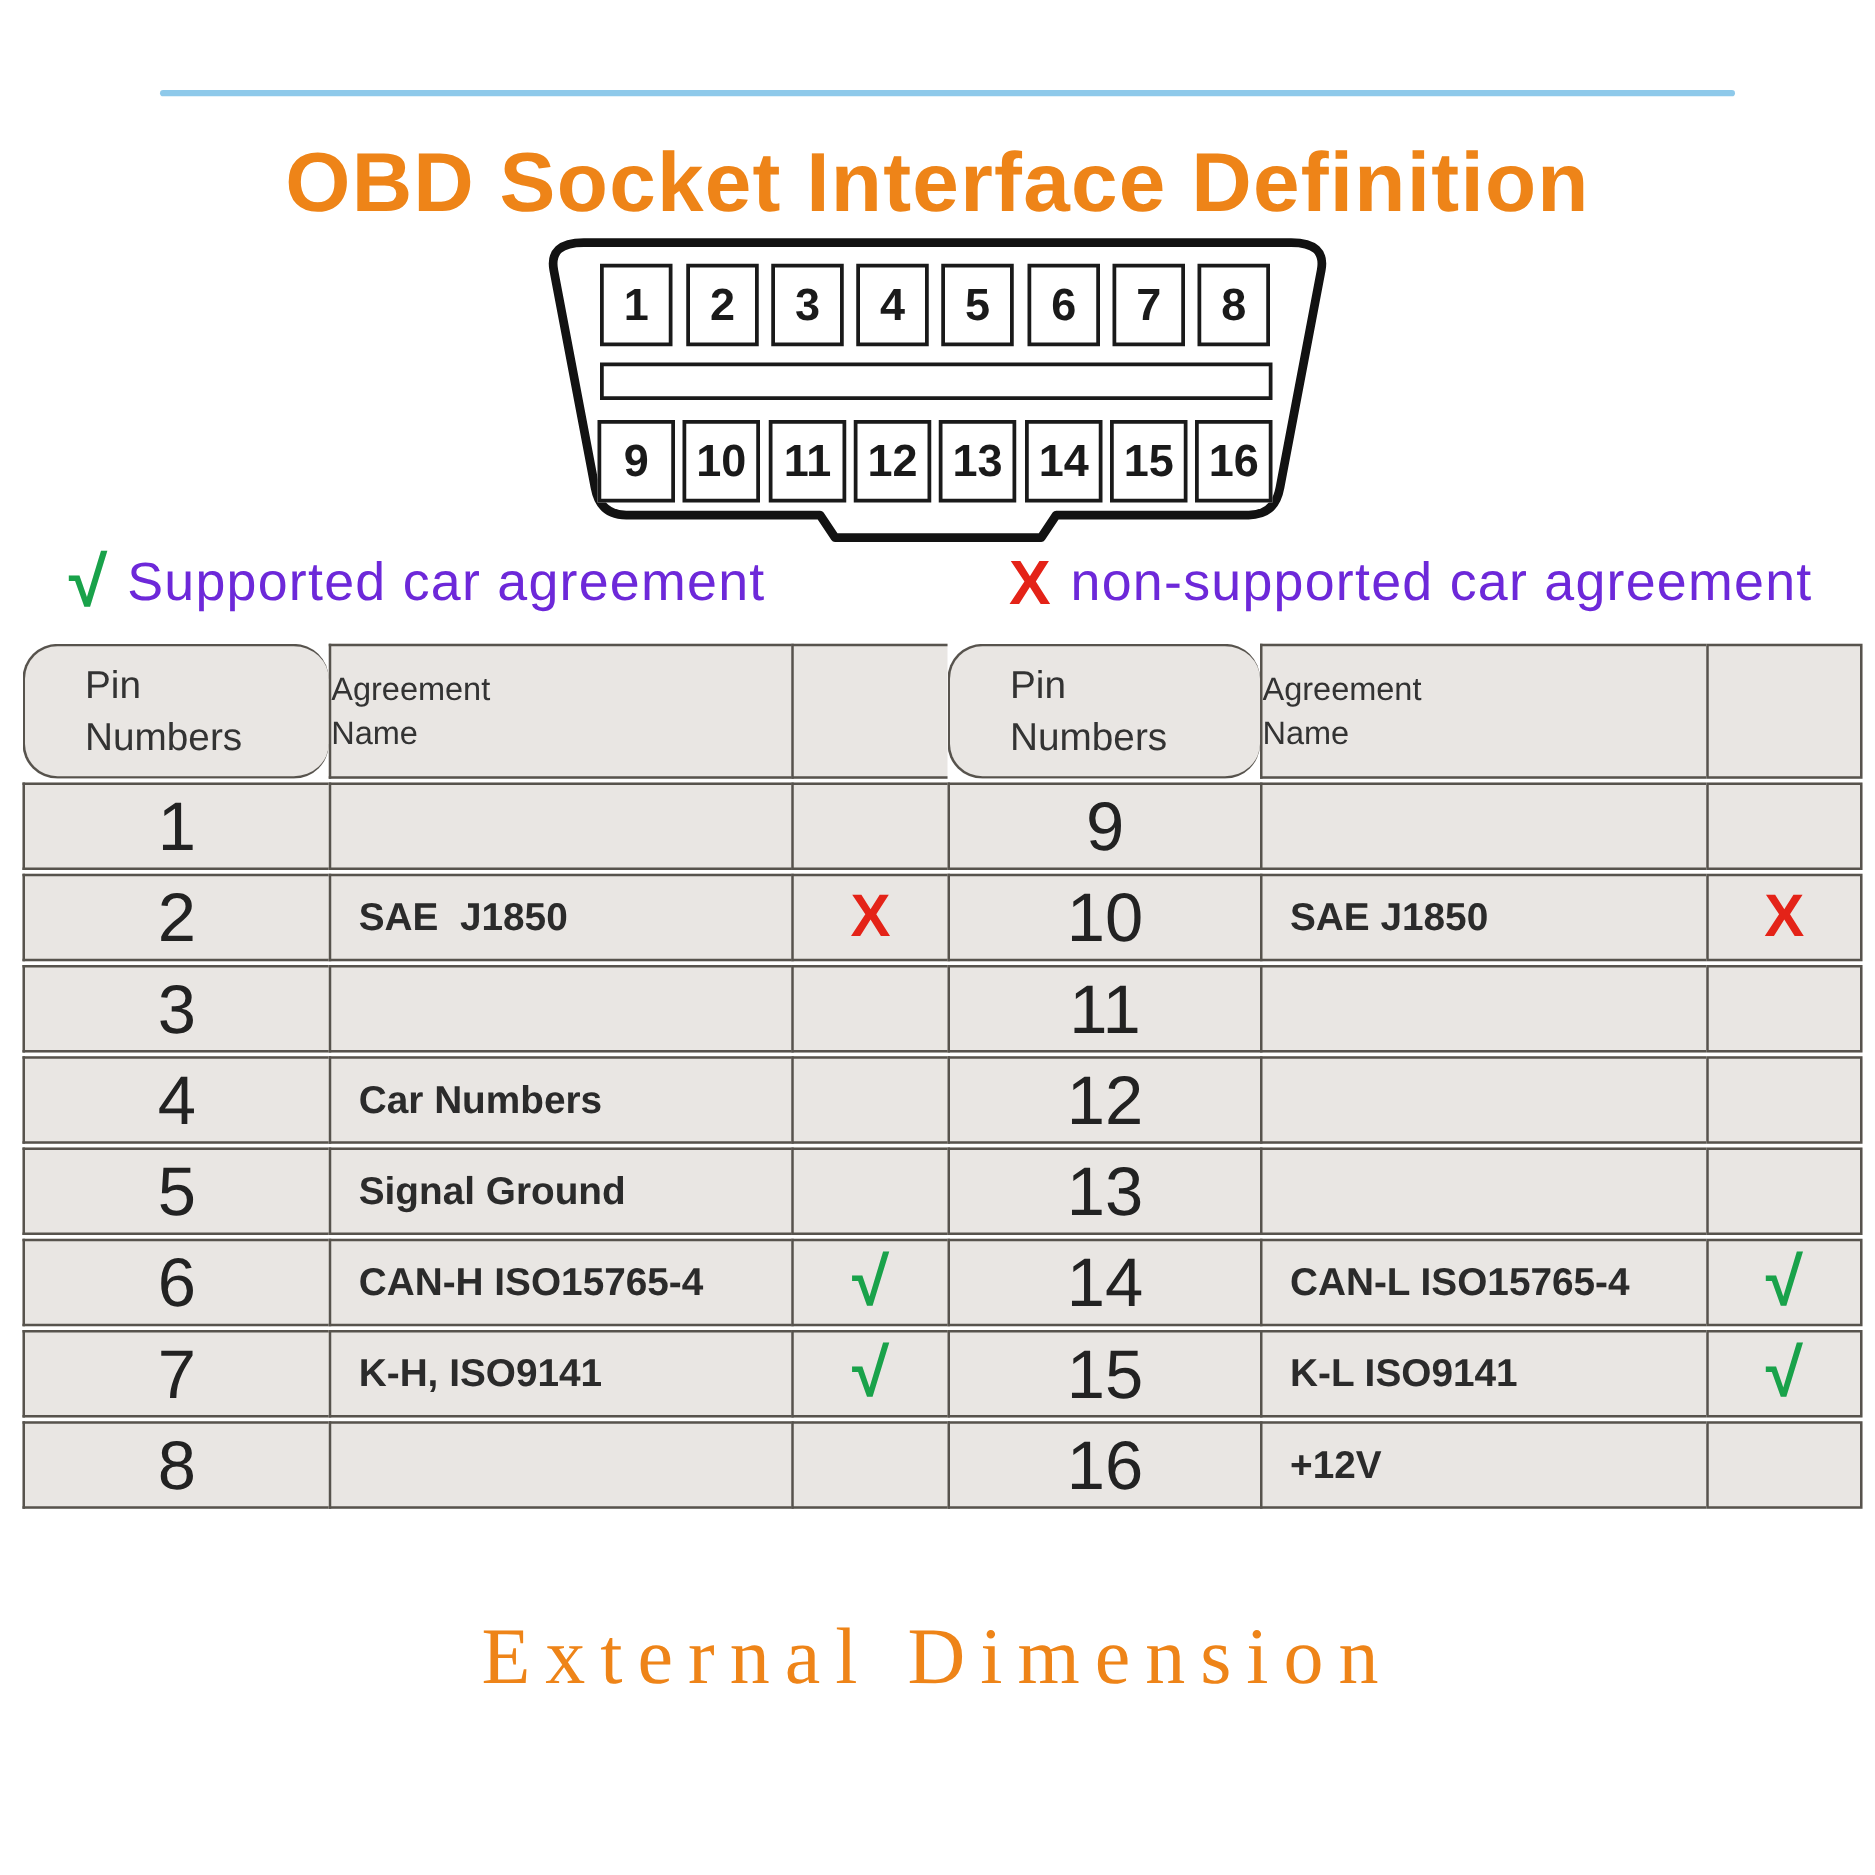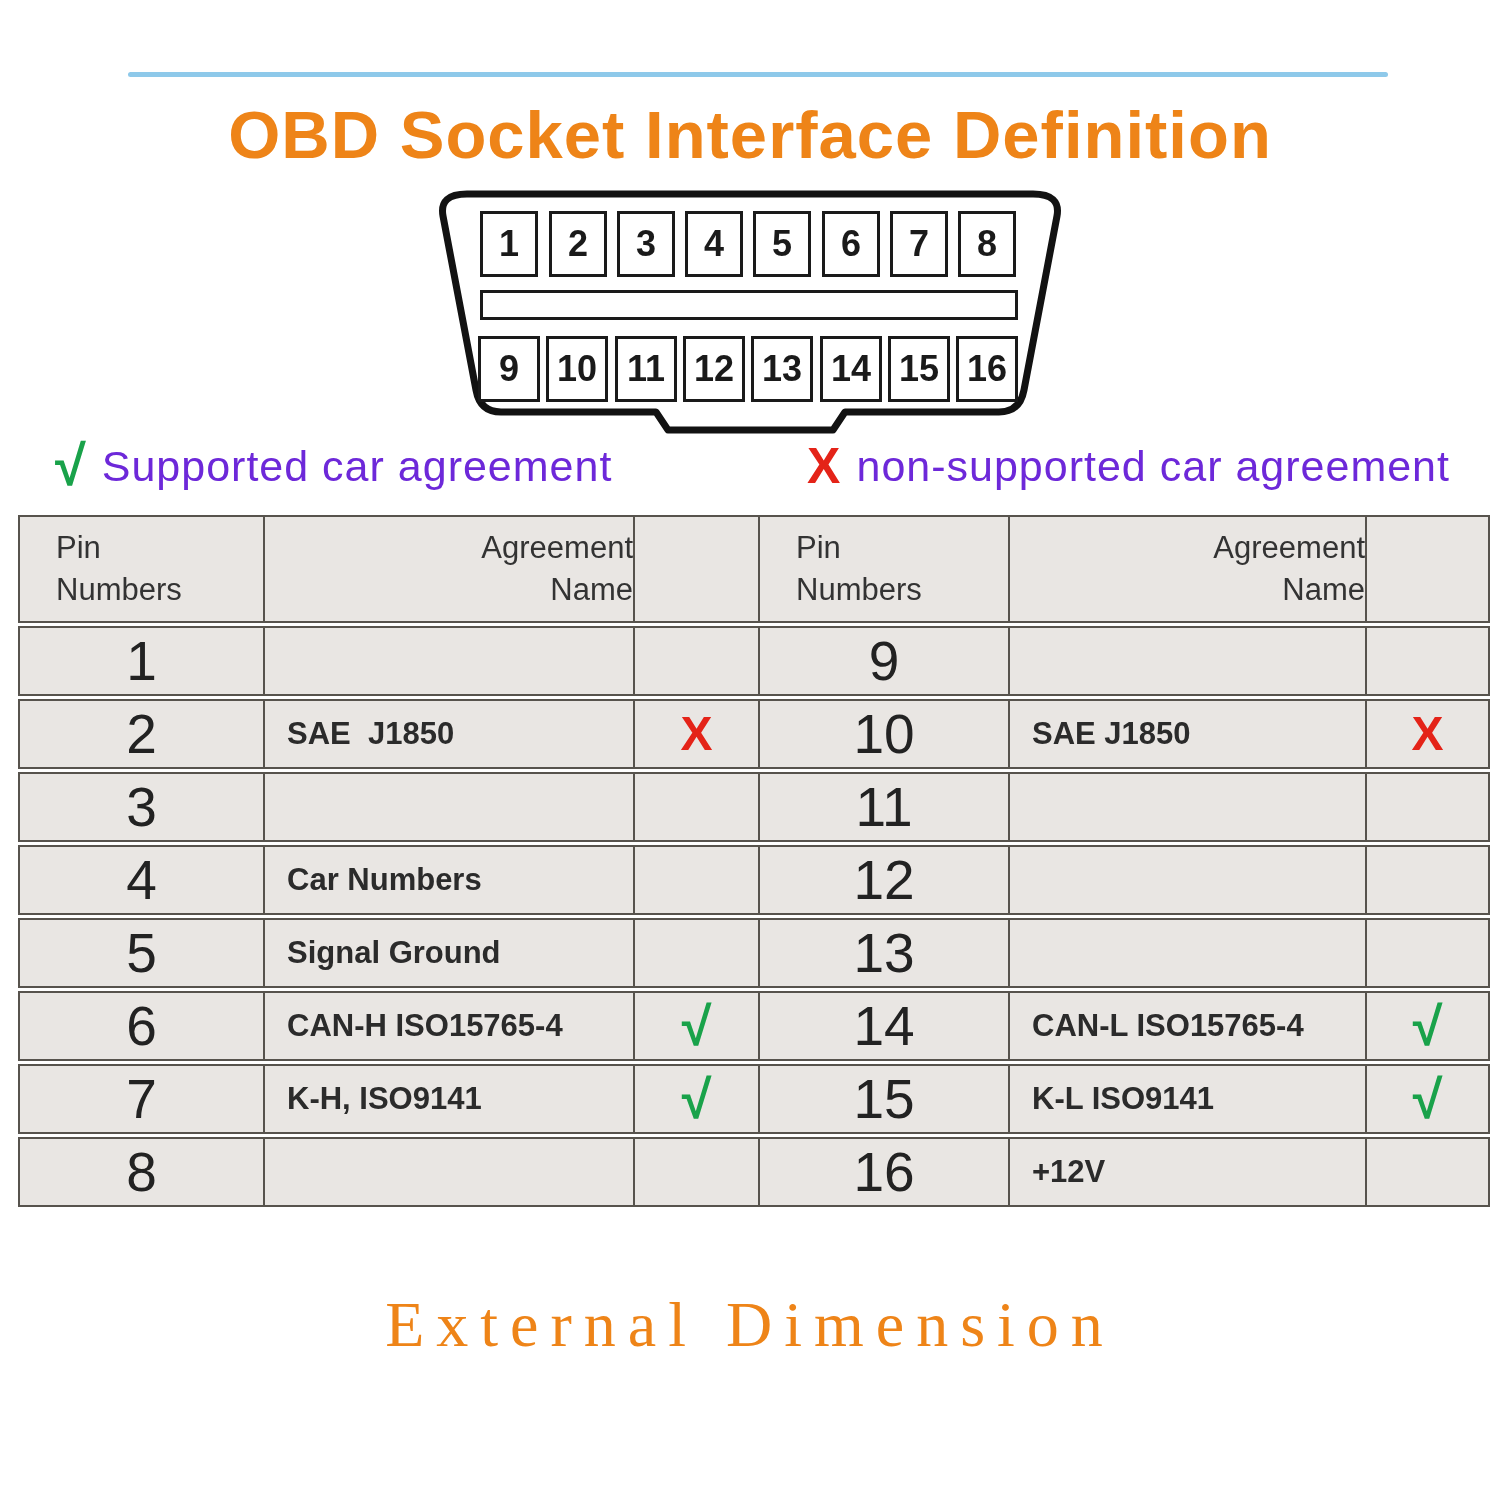--- a/index.html
+++ b/index.html
@@ -11,21 +11,21 @@
     position:relative;
     overflow:hidden;
   }
   
   .top-line{
     position:absolute;left:128px;top:72px;width:1260px;height:5px;
     background:#8ec9ea;border-radius:3px;
   }
   
   .title{
-    position:absolute;left:0;top:96px;width:1500px;
+    position:absolute;left:0;top:108px;width:1500px;
     text-align:center;
     font-size:67px;font-weight:bold;color:#ee8418;
     letter-spacing:1px;
   }
   
   .connector{
     position:absolute;left:425px;top:186px;width:650px;height:250px;
   }
   .connector svg{position:absolute;left:0;top:0;}
   .pinbox{
@@ -64,22 +64,22 @@
   .pin-table th,.pin-table td{
     background:#e9e6e3;
     border-top:2px solid #57534d;
     border-bottom:2px solid #57534d;
     border-left:2px solid #57534d;
     padding:0;
     overflow:hidden;
   }
   .pin-table th:last-child,.pin-table td:last-child{border-right:2px solid #57534d;}
   .pin-table tr.hdr th{height:104px;vertical-align:middle;font-weight:500;color:#333;}
-  .hdr .pin-h{text-align:left;padding-left:36px;font-size:31px;line-height:1.35;}
-  .hdr .agr-h{text-align:right;font-size:31px;line-height:1.35;}
+  .hdr .pin-h{text-align:left;padding-left:48px;font-size:31px;line-height:1.35;border-radius:28px;}
+  .hdr .agr-h{text-align:left;font-size:26px;line-height:1.35;}
   .hdr span{display:block;}
   .pin-table td{height:66px;vertical-align:middle;}
   td.pin{text-align:center;font-size:55px;font-weight:400;color:#222;}
   td.name{text-align:left;padding-left:22px;font-size:31px;font-weight:600;color:#2b2b2b;white-space:pre;}
   td.status{text-align:center;font-weight:bold;font-size:48px;line-height:1;}
   td.status.green{color:#19a24a;font-size:54px;}
   td.status.red{color:#e42318;}
   
   .footer{
     position:absolute;left:0;top:1288px;width:1500px;

